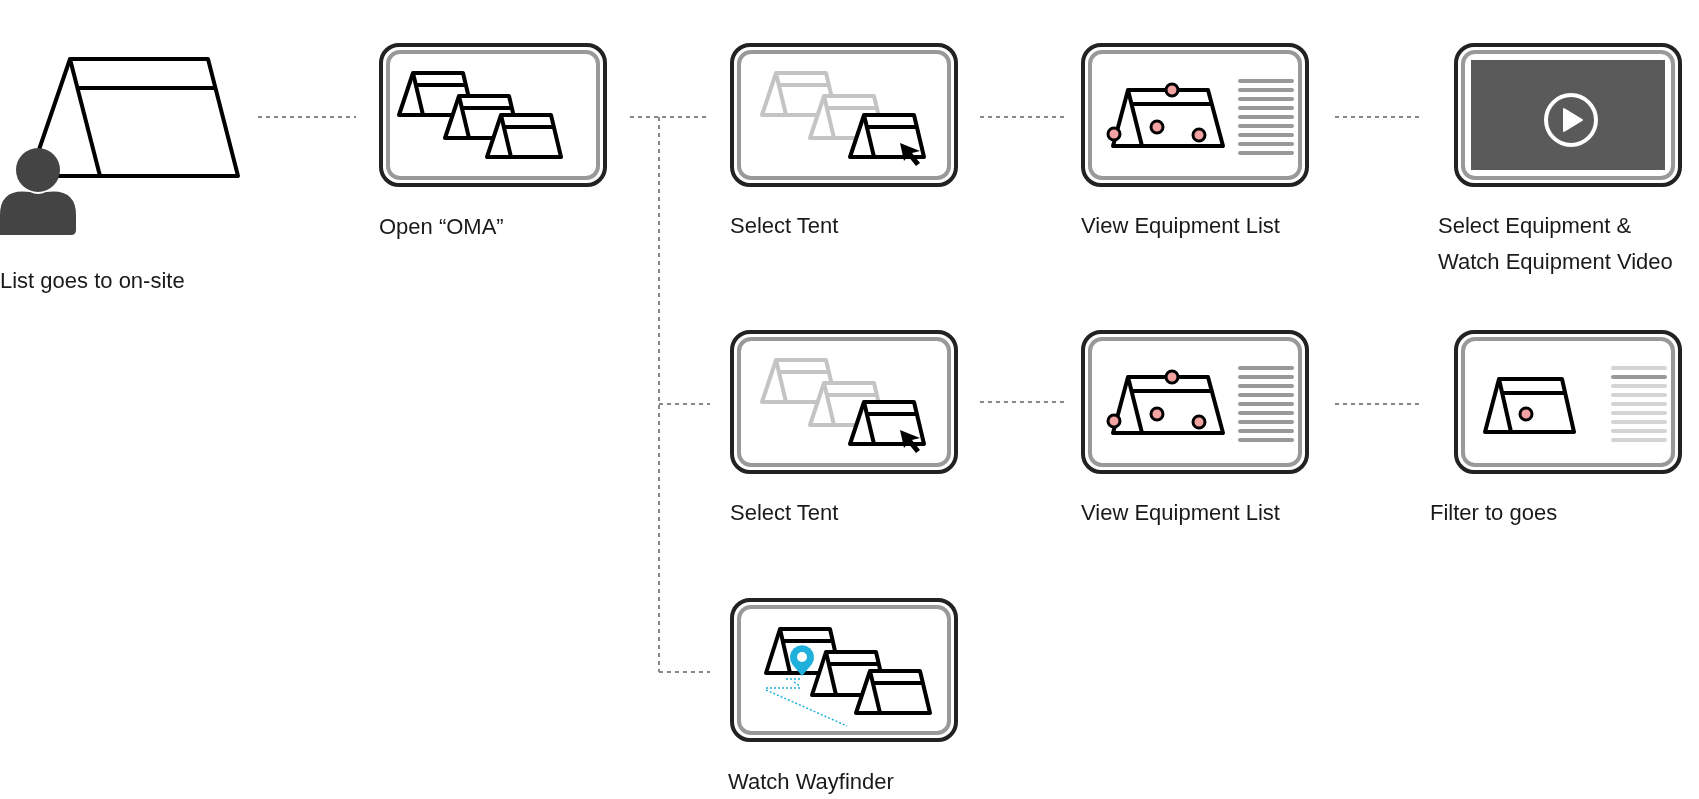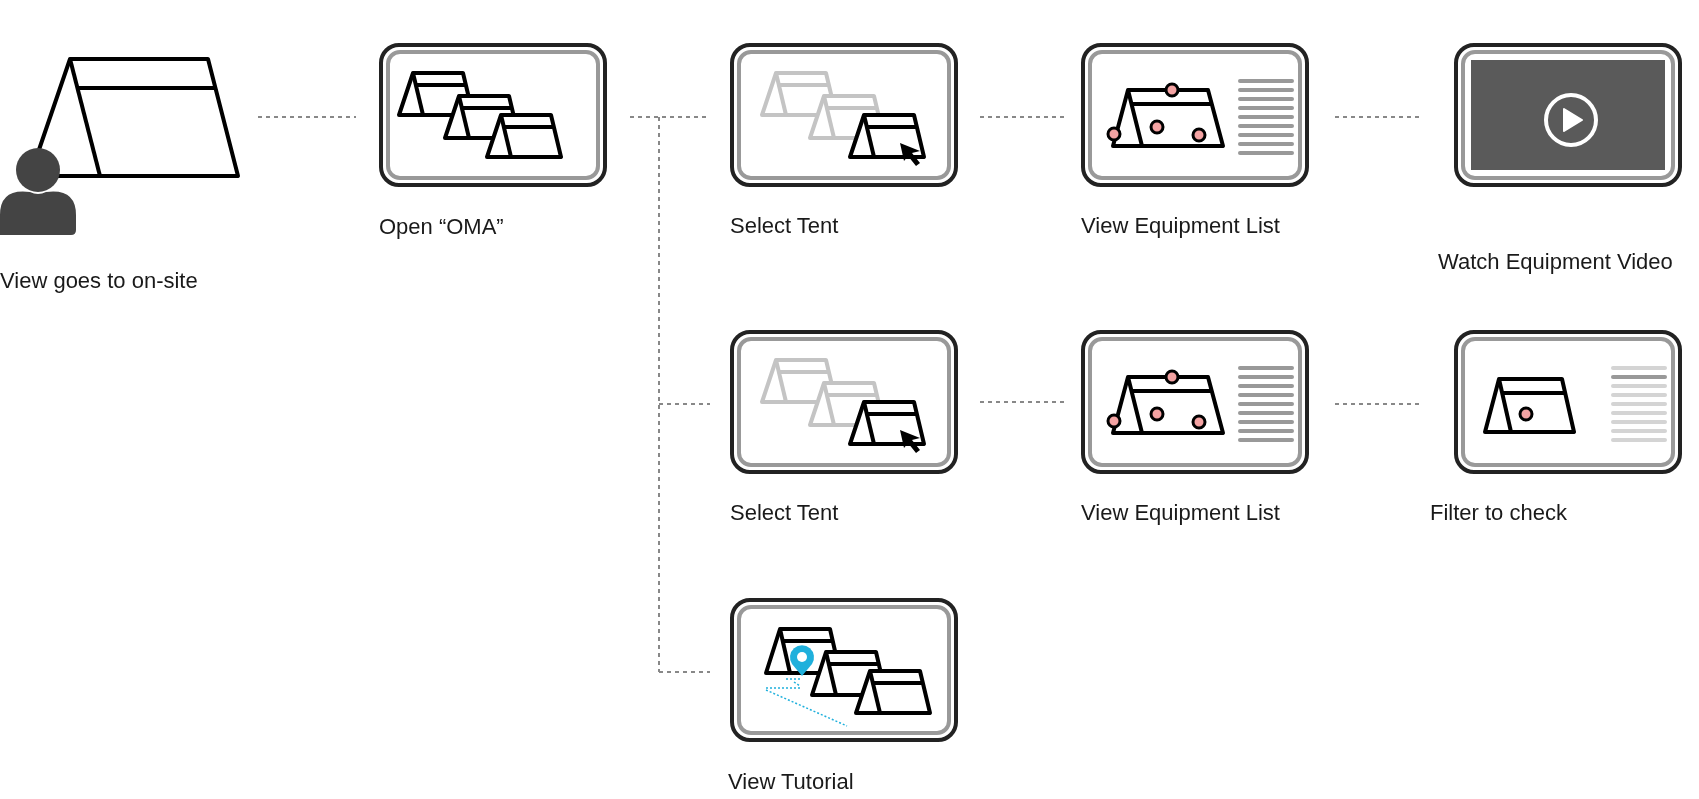--- a/index.html
+++ b/index.html
@@ -37,21 +37,21 @@
     <g stroke="#000" stroke-width="4" fill="none" stroke-linejoin="round">
       <polygon points="70,19 208,19 238,136 30,136"></polygon>
       <line x1="70" y1="19" x2="100" y2="136"></line>
       <line x1="76" y1="48" x2="214" y2="48"></line>
     </g>
     <g fill="#444444">
       <circle cx="38" cy="130" r="22"></circle>
       <path d="M0,195 L0,175 Q0,148 30,152 Q38,156 46,152 Q76,148 76,175 L76,190 Q76,195 71,195 Z"></path>
     </g>
   </svg>
-  <div class="label" style="left:0;width:242px;top:263px">View goes to on-site</div>
+  <div class="label" style="left:0;width:242px;top:263px">List goes to on-site</div>
 
   <div class="card" style="left:379px;top:43px">
     <div class="card-inner"></div>
     <svg width="228" height="144">
       <g stroke="#000" stroke-width="4" fill="#fff" stroke-linejoin="round">
         <g>
             <polygon points="30,26 80,26 90,68 16,68"></polygon>
             <line x1="30" y1="26" x2="40" y2="68"></line>
             <line x1="32" y1="38" x2="83" y2="38"></line>
           </g>
@@ -125,20 +125,21 @@
   <div class="label" style="left:1081px;width:228px;top:208px">View Equipment List</div>
 
   <div class="card" style="left:1454px;top:43px">
     <div class="card-inner"></div>
     <div class="video"></div>
     <svg width="228" height="144">
       <circle cx="113" cy="73" r="25" fill="none" stroke="#fff" stroke-width="4"></circle>
       <path d="M106,62 L124,73 L106,84 Z" fill="#fff" stroke="#fff" stroke-width="2" stroke-linejoin="round"></path>
     </svg>
   </div>
+  <div class="label" style="left:1438px;width:260px;top:208px">Select Equipment &amp;</div>
   <div class="label" style="left:1438px;width:260px;top:244px">Watch Equipment Video</div>
 
   <div class="card" style="left:730px;top:330px">
     <div class="card-inner"></div>
     <svg width="228" height="144">
       <g stroke="#c4c4c4" stroke-width="4" fill="#fff" stroke-linejoin="round">
         <g>
             <polygon points="42,26 92,26 102,68 28,68"></polygon>
             <line x1="42" y1="26" x2="52" y2="68"></line>
             <line x1="44" y1="38" x2="95" y2="38"></line>
@@ -203,21 +204,21 @@
         <line x1="155" y1="61" x2="207" y2="61"></line>
           <line x1="155" y1="70" x2="207" y2="70"></line>
           <line x1="155" y1="79" x2="207" y2="79"></line>
         <line x1="155" y1="88" x2="207" y2="88"></line>
           <line x1="155" y1="97" x2="207" y2="97"></line>
           <line x1="155" y1="106" x2="207" y2="106"></line>
       </g>
       <line x1="155" y1="43" x2="207" y2="43" stroke="#999999" stroke-width="4" stroke-linecap="round"></line>
     </svg>
   </div>
-  <div class="label" style="left:1430px;width:260px;top:495px">Filter to check</div>
+  <div class="label" style="left:1430px;width:260px;top:495px">Filter to goes</div>
 
   <div class="card" style="left:730px;top:598px">
     <div class="card-inner"></div>
     <svg width="228" height="144">
       <g stroke="#000" stroke-width="4" fill="#fff" stroke-linejoin="round">
         <g>
             <polygon points="46,27 96,27 106,71 32,71"></polygon>
             <line x1="46" y1="27" x2="56" y2="71"></line>
             <line x1="48" y1="39" x2="99" y2="39"></line>
           </g>
@@ -237,15 +238,15 @@
         <circle cx="68" cy="55" r="5" fill="#fff"></circle>
       </g>
       <g stroke="#1fb0dc" stroke-width="1.5" stroke-dasharray="2 2" fill="none">
         <line x1="52" y1="77" x2="68" y2="77"></line>
         <line x1="60" y1="80" x2="66" y2="84"></line>
         <line x1="32" y1="86" x2="66" y2="86"></line>
         <line x1="32" y1="88" x2="113" y2="124"></line>
       </g>
     </svg>
   </div>
-  <div class="label" style="left:728px;width:228px;top:764px">View Tutorial</div>
+  <div class="label" style="left:728px;width:228px;top:764px">Watch Wayfinder</div>
 
 </div>
 
 </body></html>

